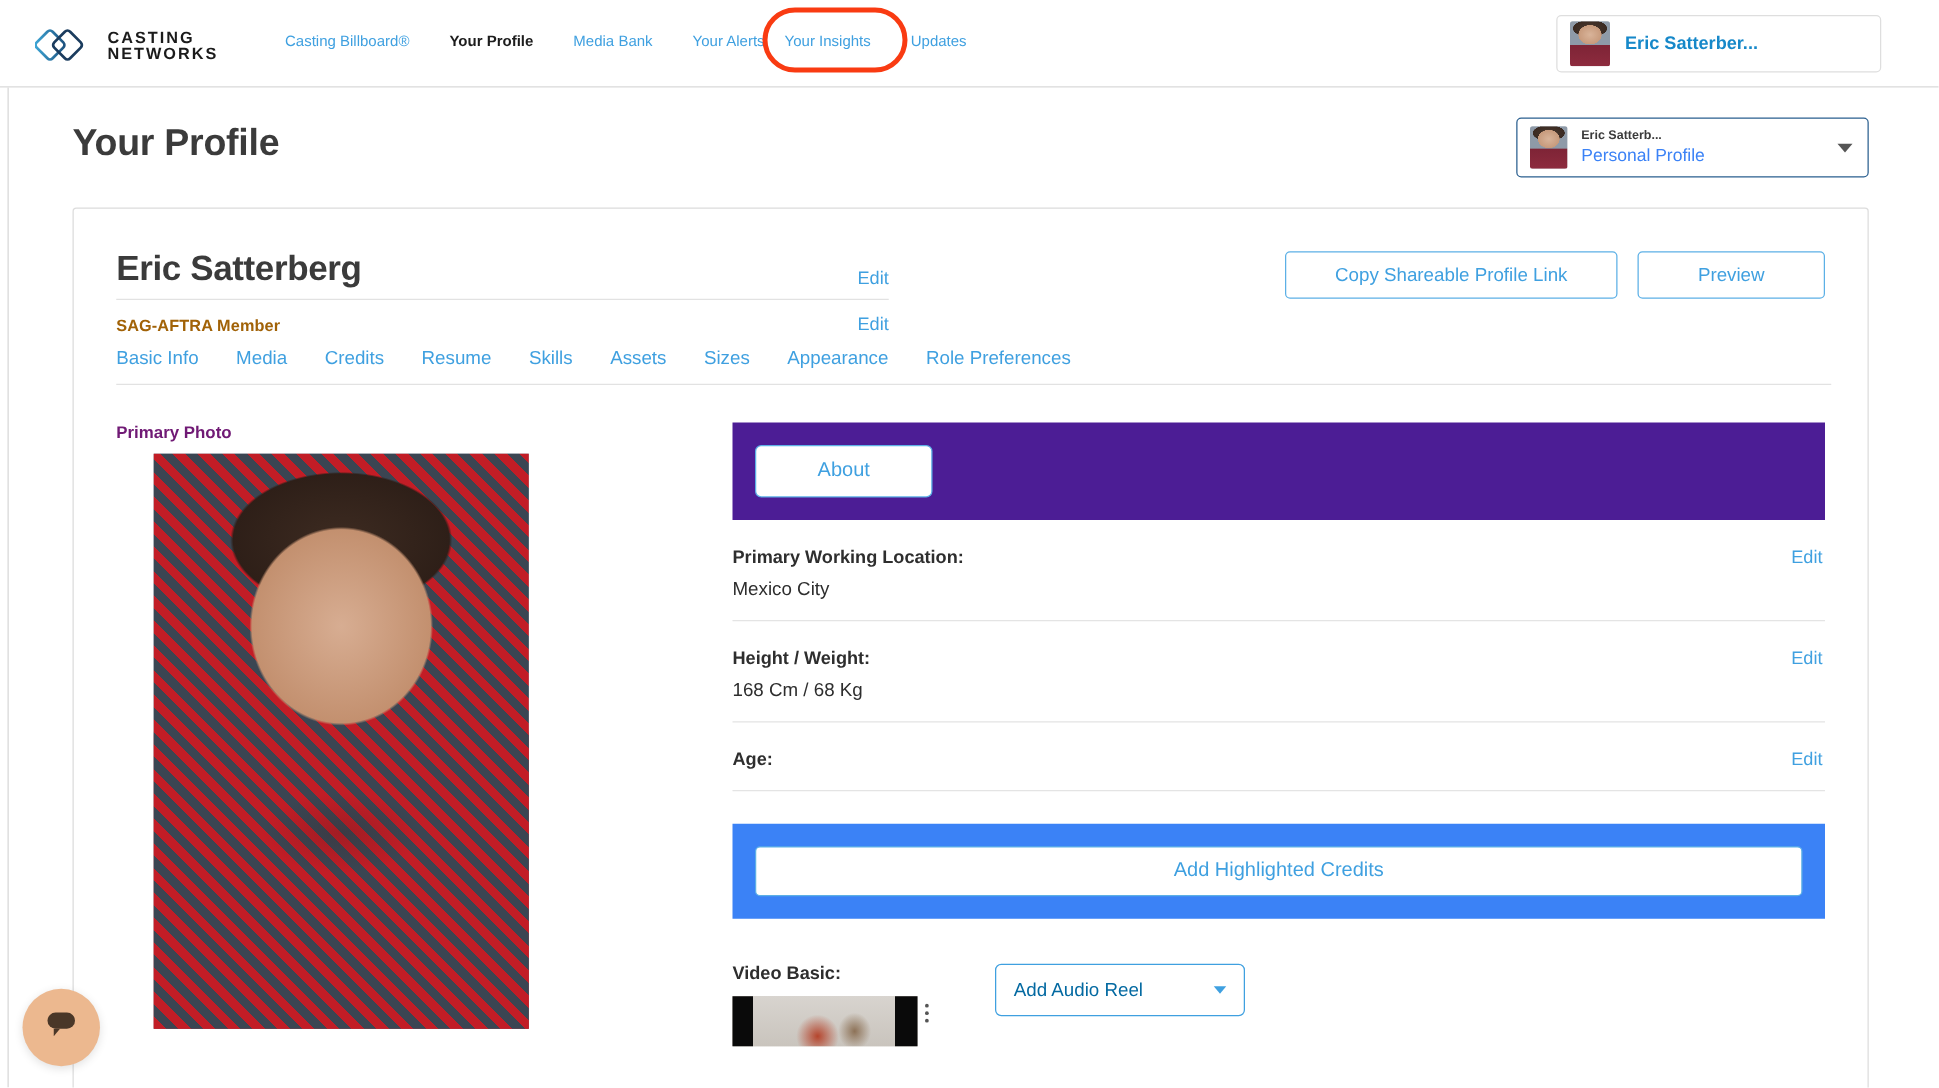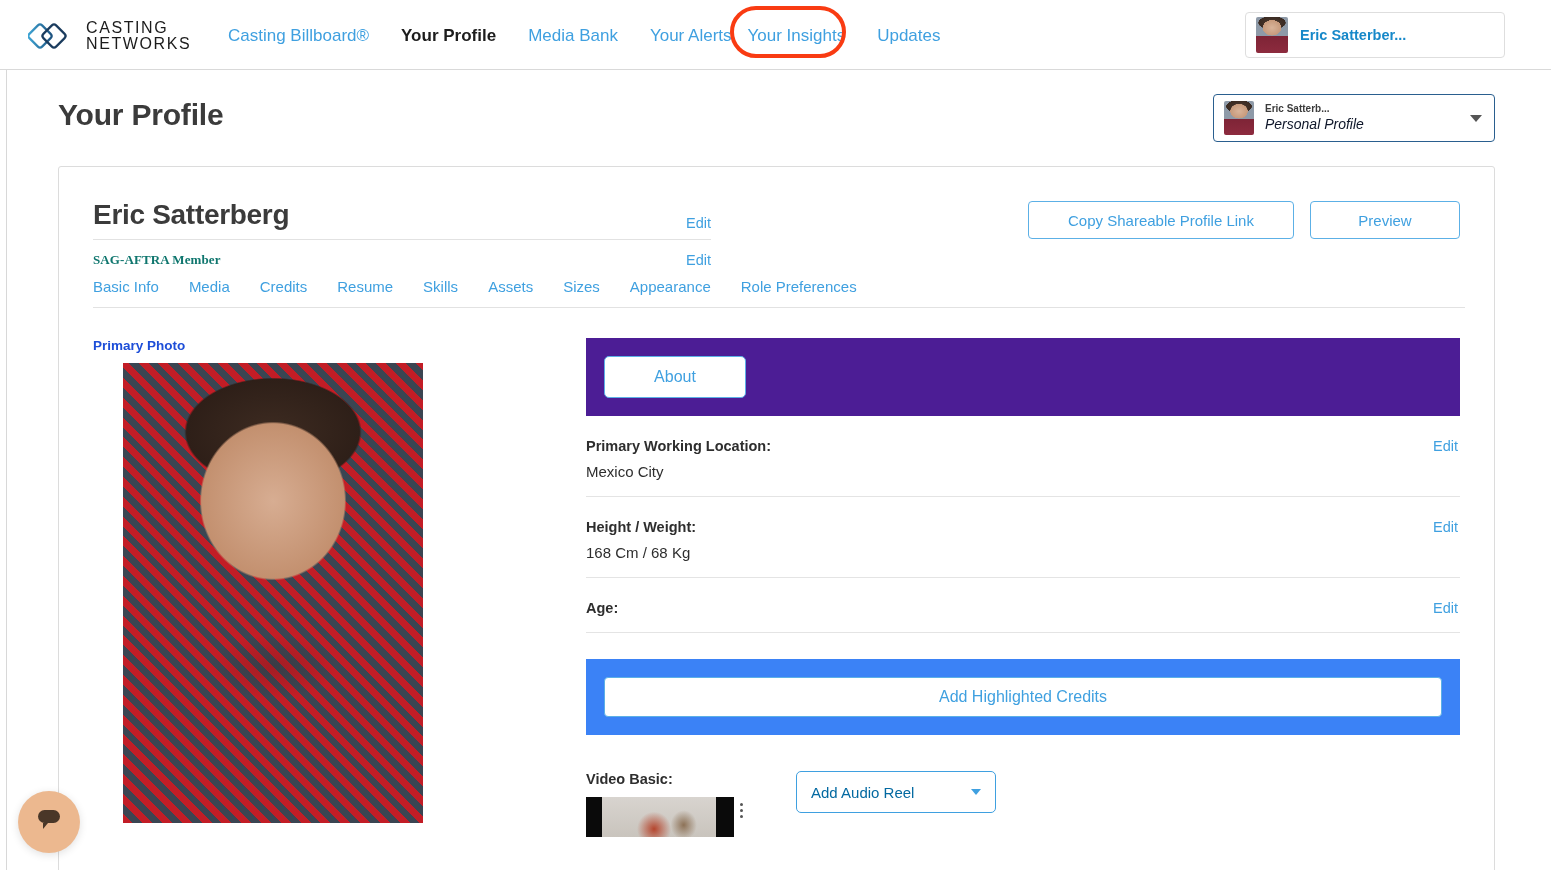--- a/index.html
+++ b/index.html
@@ -20,27 +20,27 @@
 
   
   .topnav {
     position:absolute; left:0; top:0; width:1551px; height:70px;
     background:#fff; border-bottom:1px solid #d9d9d9;
   }
   .logo { position:absolute; left:28px; top:18px; display:flex; align-items:center; gap:10px; }
   .logo-mark { width:48px; height:36px; position:relative; }
   .logo-text { display:flex; flex-direction:column; line-height:1.02; }
   .logo-text span {
-    font-size:16px; letter-spacing:1.6px; color:#1b1b1b; font-weight:400;
+    font-size:13px; letter-spacing:1.6px; color:#1b1b1b; font-weight:700;
   }
 
   .nav-links {
     position:absolute; left:228px; top:26px;
     display:flex; align-items:center; gap:0;
-    font-size:17px;
+    font-size:12px;
   }
   .nav-links a {
     color:#3fa0e0; text-decoration:none; padding:0 16px; white-space:nowrap;
     display:inline-block;
   }
   .nav-links a:first-child { padding-left:0; }
   .nav-links a.active { color:#1d1d1d; font-weight:700; }
   .nav-item-wrap { position:relative; display:inline-block; }
   .highlight-oval {
     position:absolute; left:-18px; top:-20px; width:116px; height:52px;
@@ -70,21 +70,21 @@
     font-size:30px; font-weight:700; color:#3b3b3b; letter-spacing:-0.2px;
   }
   .profile-select {
     position:absolute; left:1213px; top:94px; width:282px; height:48px;
     border:1.6px solid #2a5f8f; border-radius:4px; background:#fff;
     display:flex; align-items:center; padding:0 10px; gap:11px;
   }
   .profile-select .avatar { width:30px; height:34px; border-radius:2px; }
   .ps-text { display:flex; flex-direction:column; line-height:1.3; flex:1; }
   .ps-name { font-size:10px; font-weight:700; color:#3b3b3b; }
-  .ps-sub { font-size:14px; color:#0f172a;font-style:italic; }
+  .ps-sub { font-size:14px; color:#3b82f6; }
   .caret {
     width:0;height:0;border-left:6px solid transparent;border-right:6px solid transparent;
     border-top:7px solid #555; margin-right:2px;
   }
 
   
   .card {
     position:absolute; left:58px; top:166px; width:1437px; height:760px;
     border:1px solid #dcdcdc; border-radius:3px; background:#fff;
   }
@@ -94,21 +94,21 @@
     display:flex; align-items:flex-end; justify-content:space-between;
     width:618px; border-bottom:1px solid #e2e2e2; padding-bottom:8px;
   }
   .actor-name { font-size:28px; font-weight:700; color:#3b3b3b; letter-spacing:-0.3px; }
   .edit-link { color:#3fa0e0; font-size:14.5px; text-decoration:none; cursor:pointer; }
 
   .union-row {
     display:flex; align-items:center; justify-content:space-between;
     width:618px; padding-top:12px;
   }
-  .union-text { font-size:13px; font-weight:700; color:#0f766e; letter-spacing:0.1px;font-family:Liberation Serif, serif; }
+  .union-text { font-size:13px; font-weight:700; color:#a16207; letter-spacing:0.1px; }
 
   .btn-row { position:absolute; right:34px; top:34px; display:flex; gap:16px; }
   .obtn {
     border:1px solid #5cb0e6; border-radius:4px; background:#fff;
     color:#3fa0e0; font-size:15px; font-family:inherit; cursor:pointer;
     height:38px; display:flex; align-items:center; justify-content:center;
   }
   .obtn.wide { width:266px; }
   .obtn.narrow { width:150px; }
 
@@ -117,21 +117,21 @@
     border-bottom:1px solid #e2e2e2; width:1372px;
   }
   .subtabs a {
     color:#3fa0e0; font-size:15px; text-decoration:none; padding:0 30px 0 0;
     white-space:nowrap;
   }
 
   
   .content { display:flex; margin-top:30px; }
   .left-col { width:496px; }
-  .pp-label { font-size:13.5px; font-weight:700; color:#1d4ed8; margin-bottom:10px; }
+  .pp-label { font-size:13.5px; font-weight:700; color:#701a75; margin-bottom:10px; }
   .primary-photo {
     width:300px; height:460px; margin-left:30px;
     background:
       radial-gradient(ellipse 30% 10% at 50% 66%, rgba(60,30,30,0.25) 0%, rgba(0,0,0,0) 70%),
       radial-gradient(ellipse 34% 24% at 50% 30%, #d7ad92 0%, #c3906f 70%, rgba(0,0,0,0) 72%),
       radial-gradient(ellipse 40% 16% at 50% 15%, #3d2b21 0%, #2e1f18 72%, rgba(0,0,0,0) 74%),
       repeating-linear-gradient(45deg, #c21d26 0 7px, #3b4552 7px 14px),
       linear-gradient(to bottom, #9aa6b2 0%, #93a0ad 48%, #8b1b2b 49%, #a01e2e 100%);
     background-color:#9aa6b2;
   }

